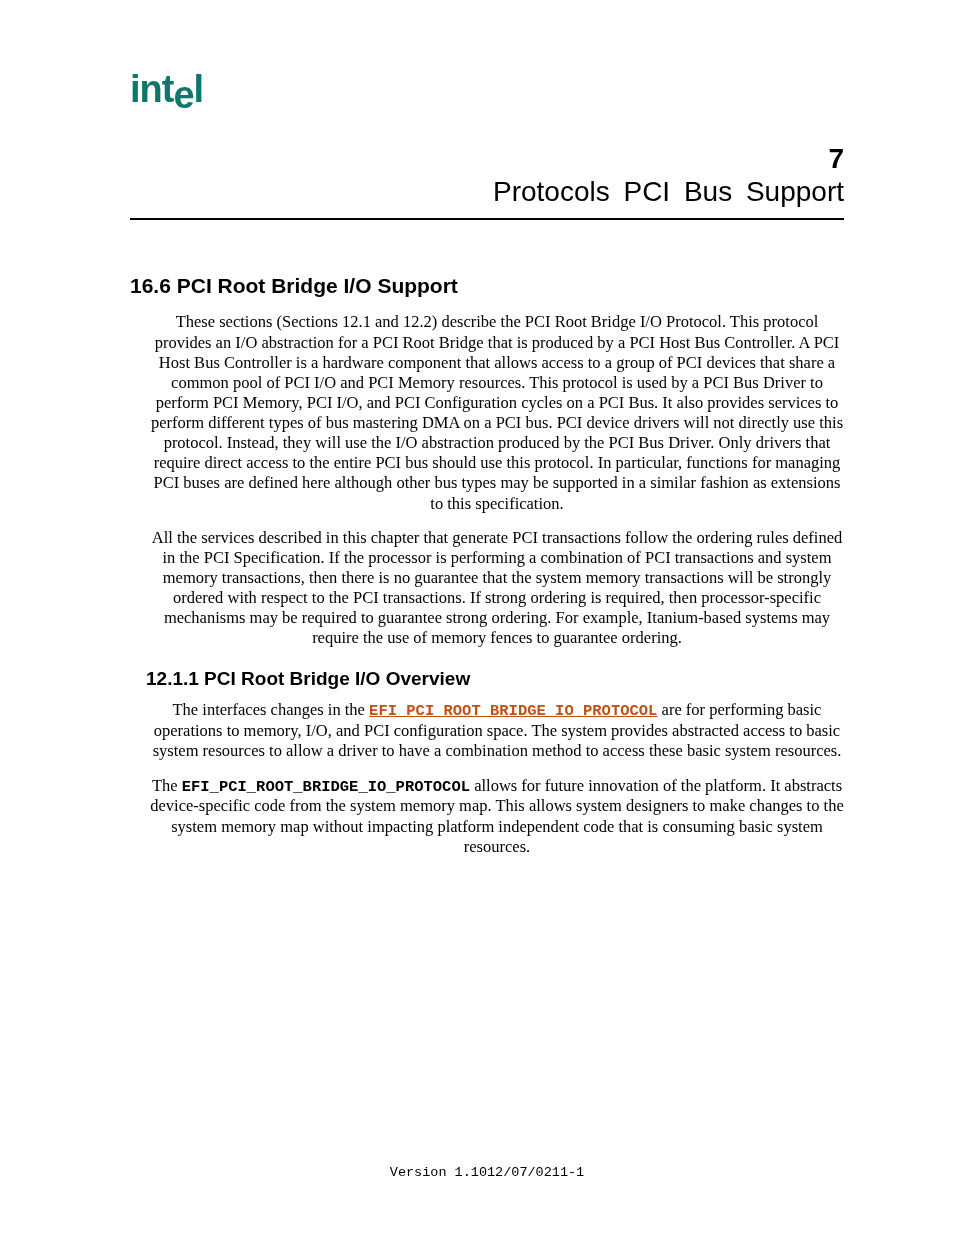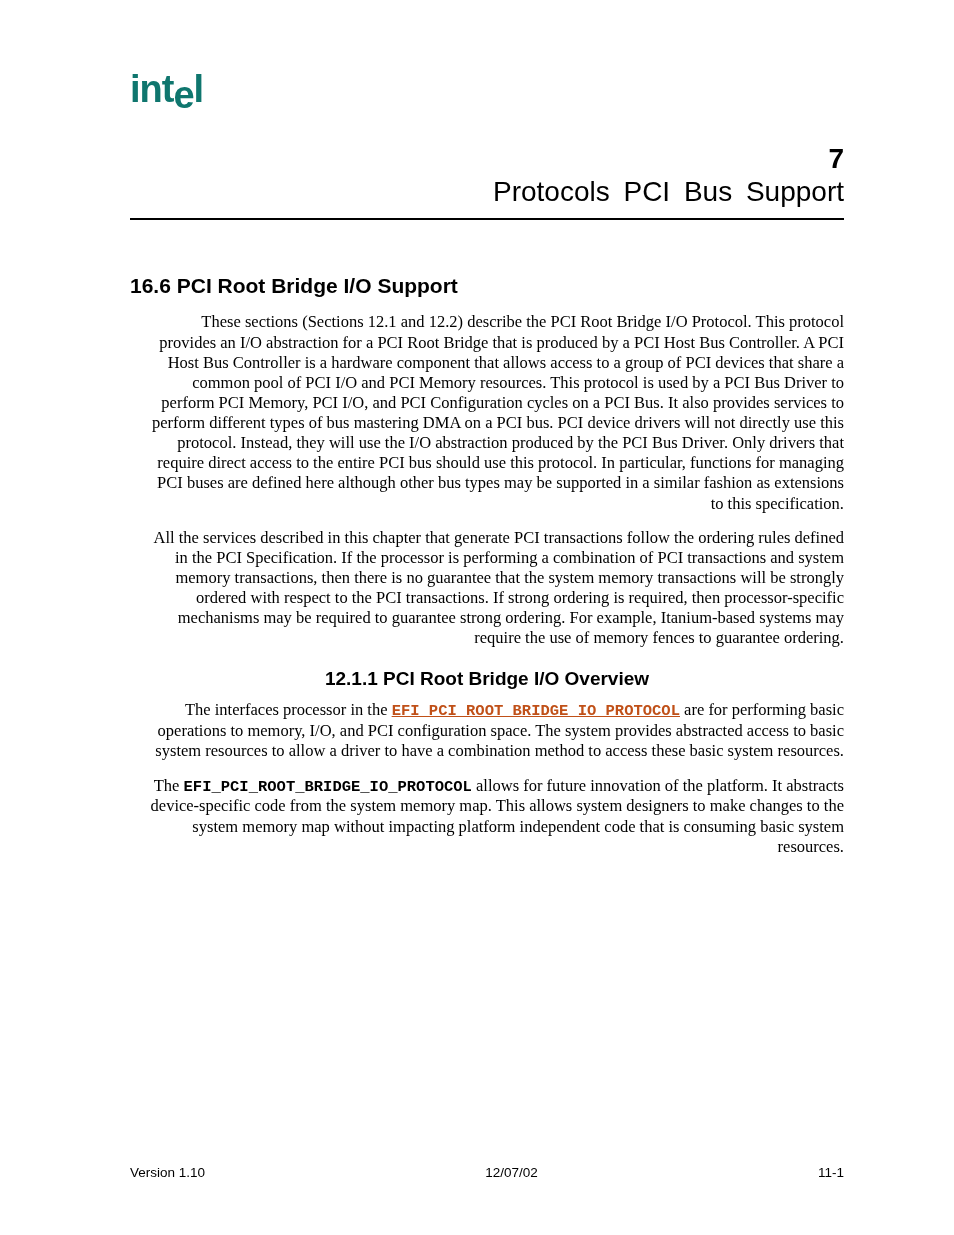--- a/index.html
+++ b/index.html
@@ -52,52 +52,51 @@
   .section-heading {
     font-family: Arial, Helvetica, sans-serif;
     font-weight: bold;
     font-size: 21px;
     margin: 0 0 14px 0;
   }
   .subsection-heading {
     font-family: Arial, Helvetica, sans-serif;
     font-weight: bold;
     font-size: 19px;
-    margin: 20px 0 10px 0;
-    text-align: center;
+    margin: 20px 0 10px 16px;
   }
   .body-text {
     font-size: 16.5px;
     line-height: 1.22;
     margin: 0 0 14px 20px;
-    text-align: right;
+    text-align: center;
   }
   .italic {
   }
   .code-link {
     font-family: "Courier New", Courier, monospace;
     font-weight: bold;
     color: #c05018;
     text-decoration: underline;
     font-size: 15.5px;
   }
   .code-plain {
     font-family: "Courier New", Courier, monospace;
     font-weight: bold;
     font-size: 15.5px;
   }
   .footer {
     position: absolute;
     bottom: 55px;
     left: 130px;
     right: 110px;
-    font-family: Liberation Sans, sans-serif;
+    font-family: Liberation Mono, monospace;
     font-size: 13.5px;
     display: flex;
-    justify-content: space-between;
+    justify-content: center;
   }
 </style>
 </head>
 <body>
 
 <div class="page">
   <div class="logo">int<span class="low">e</span>l</div>
 
   <div class="chapter-block">
     <div class="chapter-number">7</div>
@@ -108,21 +107,21 @@
 
   <p class="body-text">These sections (Sections 12.1 and 12.2) describe the PCI Root Bridge I/O Protocol.  This protocol provides an I/O abstraction for a PCI Root Bridge that is produced by a PCI Host Bus Controller.  A PCI Host Bus Controller is a hardware component that allows access to a group of PCI devices that share a common pool of PCI I/O and PCI Memory resources.  This protocol is used by a PCI Bus Driver to perform PCI Memory, PCI I/O, and PCI Configuration cycles on a PCI Bus.  It also provides services to perform different types of bus mastering DMA on a PCI bus.  PCI device drivers will not directly use this protocol.  Instead, they will use the I/O abstraction produced by the PCI Bus Driver.  Only drivers that require direct access to the entire PCI bus should use this protocol.  In particular, functions for managing PCI buses are defined here although other bus types may be supported in a similar fashion as extensions to this specification.</p>
 
   <p class="body-text">
     <span>All the services described in this chapter that generate PCI transactions follow the ordering rules defined in the </span><span class="italic">PCI Specification</span><span>.  If the processor is performing a combination of PCI transactions and system memory transactions, then there is no guarantee that the system memory transactions will be strongly ordered with respect to the PCI transactions.  If strong ordering is required, then processor-specific mechanisms may be required to guarantee strong ordering.  For example, Itanium-based systems may require the use of memory fences to guarantee ordering.</span>
   </p>
 
   <h3 class="subsection-heading">12.1.1   PCI Root Bridge I/O Overview</h3>
 
   <p class="body-text">
-    <span>The interfaces processor in the </span><span class="code-link">EFI_PCI_ROOT_BRIDGE_IO_PROTOCOL</span><span> are for performing basic operations to memory, I/O, and PCI configuration space.  The system provides abstracted access to basic system resources to allow a driver to have a combination method to access these basic system resources.</span>
+    <span>The interfaces changes in the </span><span class="code-link">EFI_PCI_ROOT_BRIDGE_IO_PROTOCOL</span><span> are for performing basic operations to memory, I/O, and PCI configuration space.  The system provides abstracted access to basic system resources to allow a driver to have a combination method to access these basic system resources.</span>
   </p>
 
   <p class="body-text">
     <span>The </span><span class="code-plain">EFI_PCI_ROOT_BRIDGE_IO_PROTOCOL</span><span> allows for future innovation of the platform.  It abstracts device-specific code from the system memory map.  This allows system designers to make changes to the system memory map without impacting platform independent code that is consuming basic system resources.</span>
   </p>
 </div>
 
 <div class="footer">
   <span>Version 1.10</span>
   <span>12/07/02</span>

